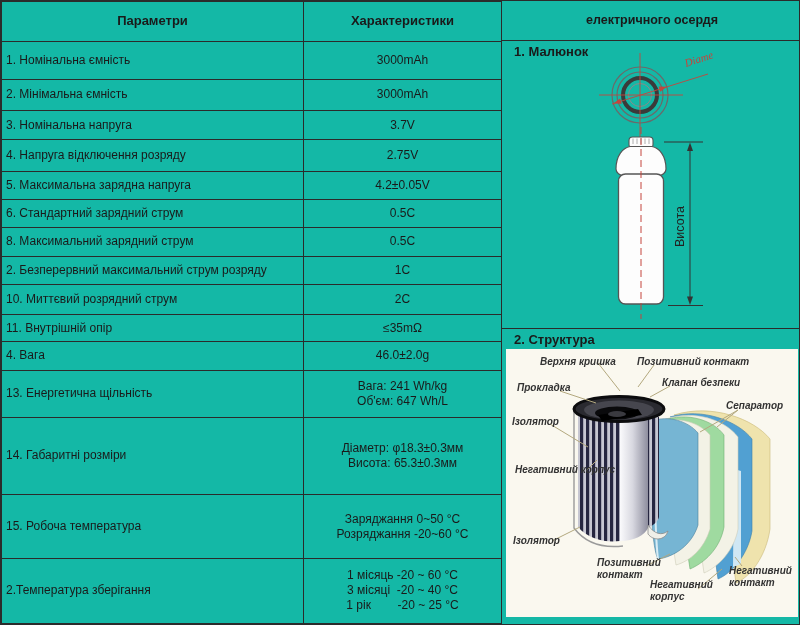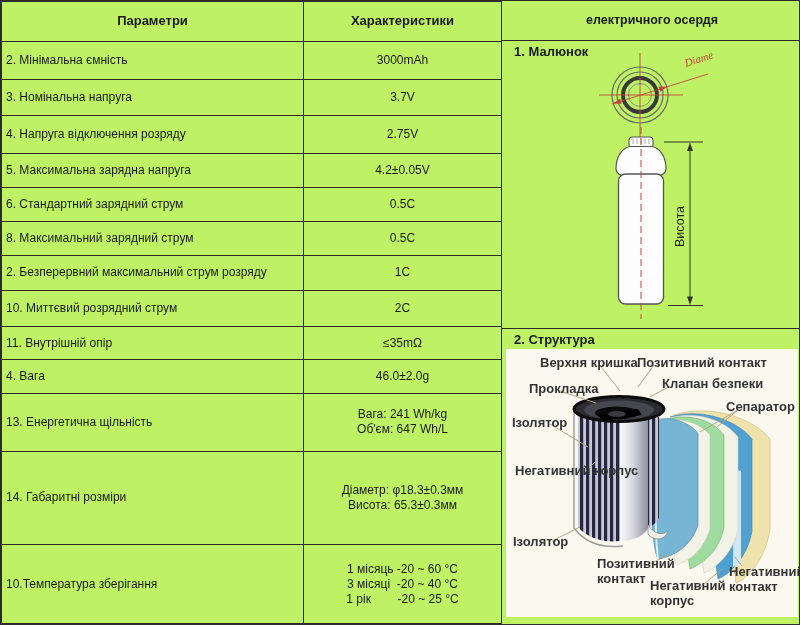--- a/index.html
+++ b/index.html
@@ -1,18 +1,18 @@
 <!DOCTYPE html>
 <html><head>
 <meta charset="utf-8">
 <style>
   html,body{margin:0;padding:0;background:#e8e8e8;}
   *{box-sizing:border-box;}
   .page{
-    width:800px;height:625px;background:#bef264;position:relative;
+    width:800px;height:625px;background:#14b8a6;position:relative;
     font-family:"Liberation Sans", sans-serif;color:#1a1a1a;
     border:1px solid #2b2b2b;display:flex;overflow:hidden;
   }
   
   table.spec{border-collapse:collapse;table-layout:fixed;width:500px;height:623px;flex:0 0 500px;}
   table.spec th, table.spec td{
     border:1px solid #2b2b2b;vertical-align:middle;padding:1px 4px;
     font-size:12px;line-height:1.25;overflow:hidden;
   }
   table.spec th{font-size:13px;font-weight:bold;text-align:center;}
@@ -27,36 +27,42 @@
   }
   .section{position:relative;}
   .section-1{height:288px;border-bottom:1px solid #2b2b2b;}
   .section-2{height:295px;}
   .section-title{
     position:absolute;left:12px;top:3px;font-weight:bold;font-size:13px;z-index:3;
   }
   .section svg{position:absolute;left:0;top:0;}
   
   .slabel{
-    position:absolute;font-size:13px;font-weight:bold;color:#333;line-height:1.15;z-index:2;
+    position:absolute;font-size:10px;font-weight:bold;color:#333;line-height:1.15;z-index:2;font-style:italic;
   }
 </style>
 </head>
 <body>
 
 <div class="page">
 
   <table class="spec">
     <thead>
       <tr style="height:40px">
         <th style="width:302px">Параметри</th>
         <th style="width:198px">Характеристики</th>
       </tr>
     </thead>
     <tbody>
+      <tr style="height:36px">
+        <td class="p">1. Номінальна ємність</td>
+        <td class="v">
+            <div class="value-line">3000mAh</div>
+          </td>
+      </tr>
       <tr style="height:30px">
         <td class="p">2. Мінімальна ємність</td>
         <td class="v">
             <div class="value-line">3000mAh</div>
           </td>
       </tr>
       <tr style="height:28px">
         <td class="p">3. Номінальна напруга</td>
         <td class="v">
             <div class="value-line">3.7V</div>
@@ -117,22 +123,29 @@
           <div class="value-line">Об'єм: 647 Wh/L</div>
         </td>
       </tr>
       <tr style="height:74px">
         <td class="p">14. Габаритні розміри</td>
         <td class="v">
           <div class="value-line">Діаметр: φ18.3±0.3мм</div>
           <div class="value-line">Висота: 65.3±0.3мм</div>
         </td>
       </tr>
+      <tr style="height:61px">
+        <td class="p">15. Робоча температура</td>
+        <td class="v">
+          <div class="value-line">Заряджання 0~50 °C</div>
+          <div class="value-line">Розряджання -20~60 °C</div>
+        </td>
+      </tr>
       <tr style="height:62px">
-        <td class="p">10.Температура зберігання</td>
+        <td class="p">2.Температура зберігання</td>
         <td class="v">
           <div class="value-line">1 місяць -20 ~ 60 °C</div>
           <div class="value-line">3 місяці  -20 ~ 40 °C</div>
           <div class="value-line">1 рік        -20 ~ 25 °C</div>
         </td>
       </tr>
     </tbody>
   </table>
 
   <div class="panel">
@@ -249,21 +262,21 @@
           <line x1="50" y1="212" x2="78" y2="198"></line>
           <line x1="144" y1="237" x2="168" y2="225"></line>
           <line x1="196" y1="260" x2="220" y2="240"></line>
           <line x1="240" y1="237" x2="233" y2="228"></line>
         </g>
       </svg>
 
       <div class="slabel" style="left:38px;top:27px;">Верхня кришка</div>
       <div class="slabel" style="left:135px;top:27px;">Позитивний контакт</div>
       <div class="slabel" style="left:160px;top:48px;">Клапан безпеки</div>
-      <div class="slabel" style="left:27px;top:53px;">Прокладка</div>
+      <div class="slabel" style="left:15px;top:53px;">Прокладка</div>
       <div class="slabel" style="left:224px;top:71px;">Сепаратор</div>
       <div class="slabel" style="left:10px;top:87px;">Ізолятор</div>
       <div class="slabel" style="left:13px;top:135px;">Негативний корпус</div>
       <div class="slabel" style="left:11px;top:206px;">Ізолятор</div>
       <div class="slabel" style="left:95px;top:228px;width:62px;">Позитивний контакт</div>
       <div class="slabel" style="left:148px;top:250px;width:64px;">Негативний корпус</div>
       <div class="slabel" style="left:227px;top:236px;width:68px;">Негативний контакт</div>
     </div>
   </div>
 </div>

